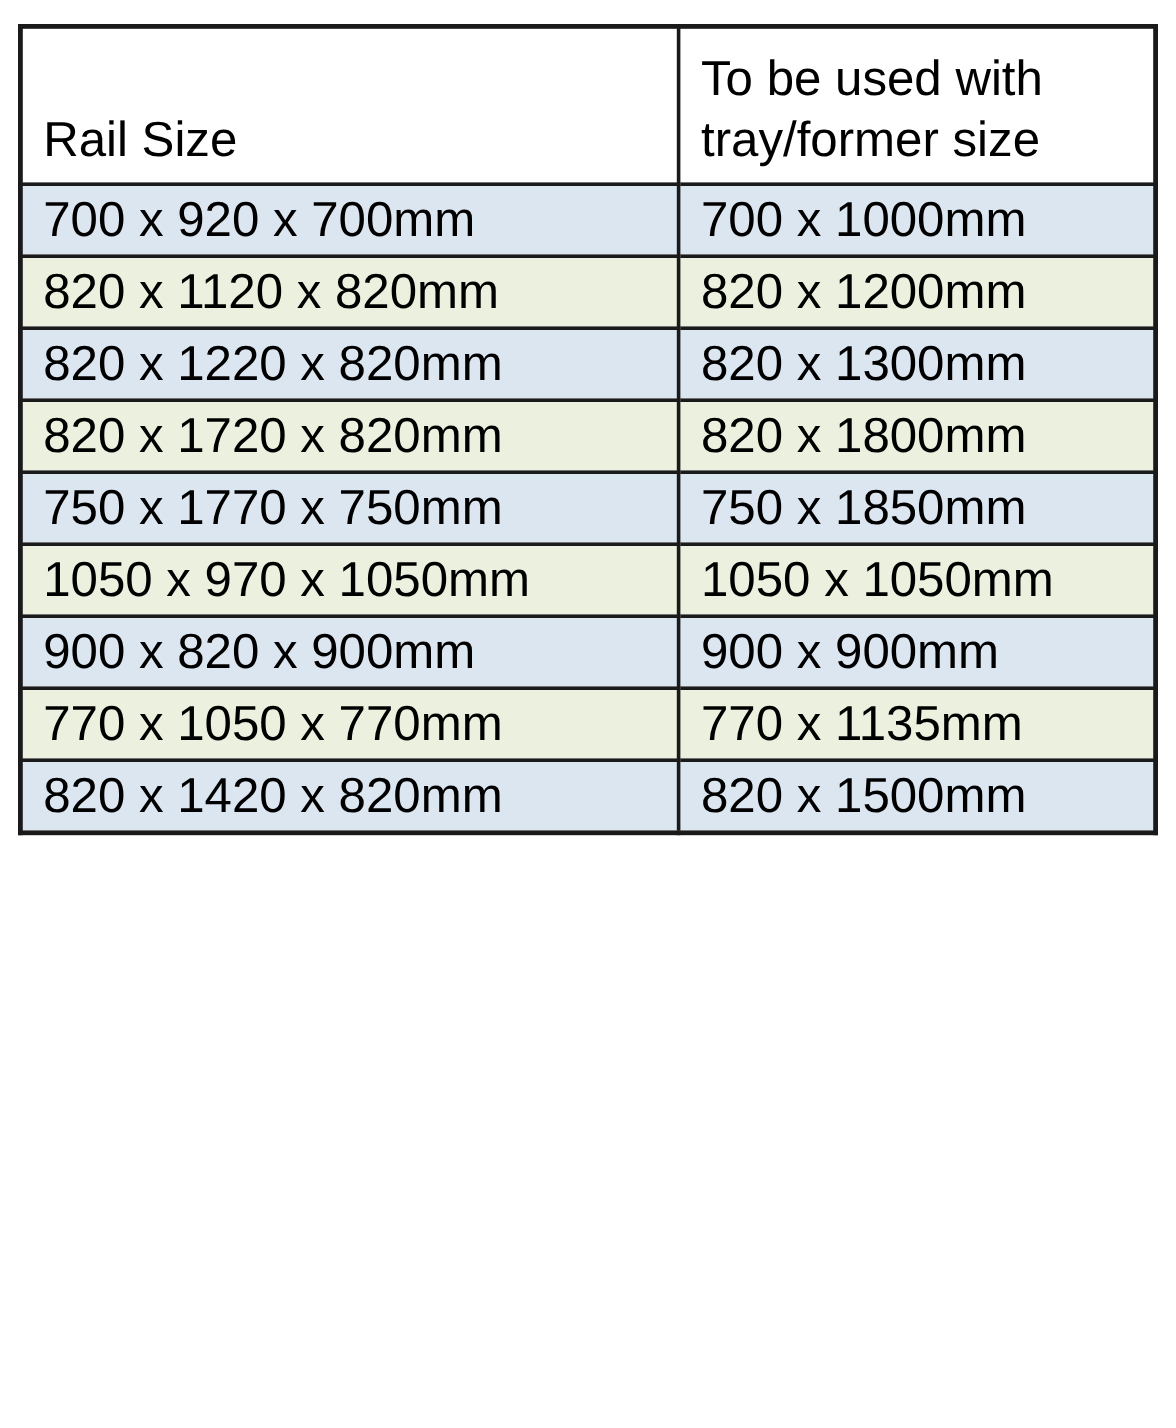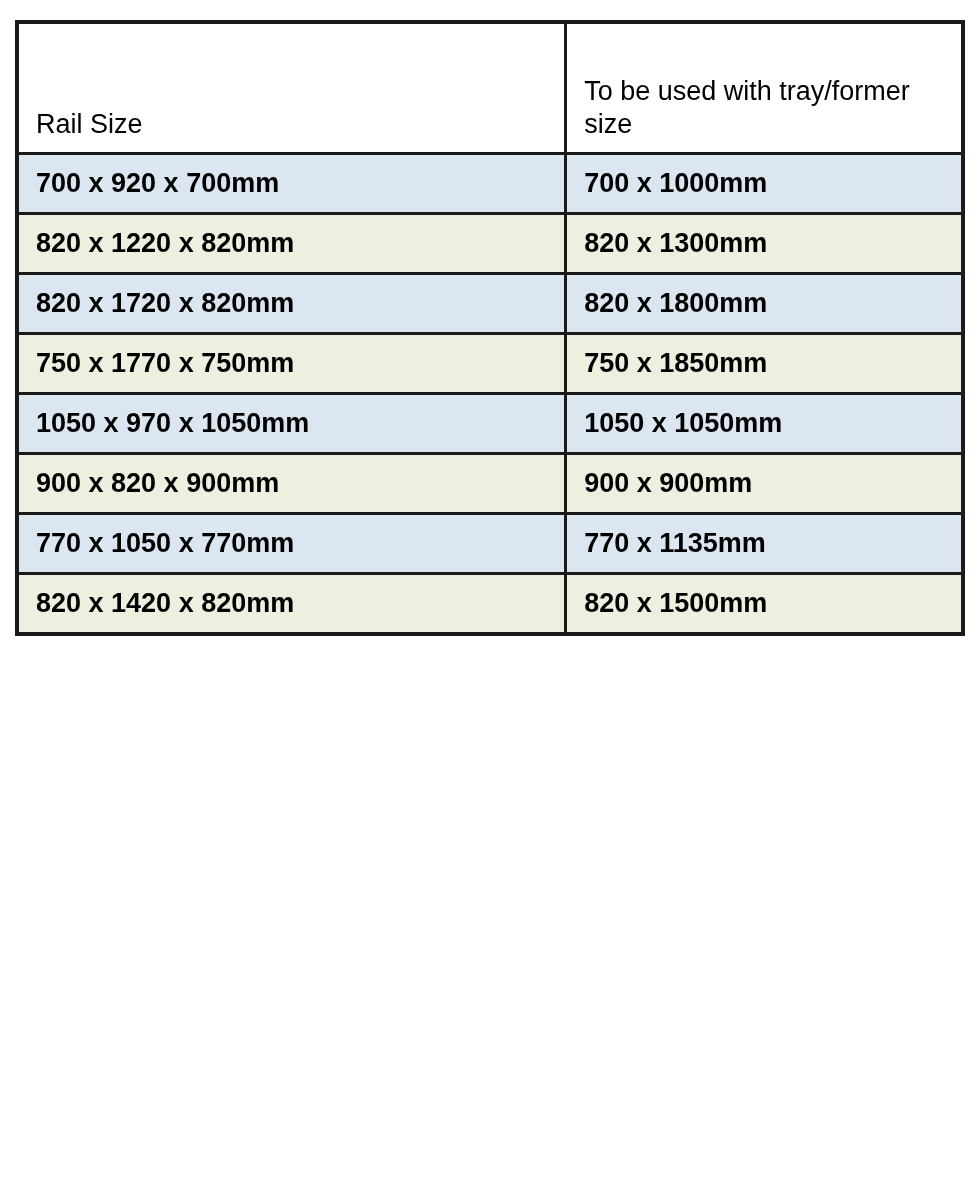--- a/index.html
+++ b/index.html
@@ -19,39 +19,38 @@
     border-collapse: collapse;
     table-layout: fixed;
     width: 950px;
     border: 4px solid #1a1a1a;
   }
   table.spec-table col.col-rail { width: 58%; }
   table.spec-table col.col-tray { width: 42%; }
   table.spec-table th,
   table.spec-table td {
     border: 3px solid #1a1a1a;
-    font-size: 27px;
+    font-size: 41px;
     line-height: 1.25;
     text-align: left;
     padding: 0 10px 0 17px;
     overflow: hidden;
     white-space: normal;
   }
   table.spec-table th {
     background: #ffffff;
     font-weight: normal;
     height: 118px;
     vertical-align: bottom;
     padding-bottom: 10px;
   }
   table.spec-table td {
     height: 57px;
     vertical-align: middle;
     white-space: nowrap;
-    font-weight: bold;
   }
   tbody tr:nth-child(odd) td { background: #dce6f1; }
   tbody tr:nth-child(even) td { background: #ebf1de; }
 </style>
 </head>
 <body>
 
 <div class="page">
   <table class="spec-table">
     <colgroup>
@@ -61,20 +60,24 @@
     <thead>
       <tr>
         <th>Rail Size</th>
         <th>To be used with tray/former size</th>
       </tr>
     </thead>
     <tbody>
       <tr>
         <td>700 x 920 x 700mm</td>
         <td>700 x 1000mm</td>
+      </tr>
+      <tr>
+        <td>820 x 1120 x 820mm</td>
+        <td>820 x 1200mm</td>
       </tr>
       <tr>
         <td>820 x 1220 x 820mm</td>
         <td>820 x 1300mm</td>
       </tr>
       <tr>
         <td>820 x 1720 x 820mm</td>
         <td>820 x 1800mm</td>
       </tr>
       <tr>

